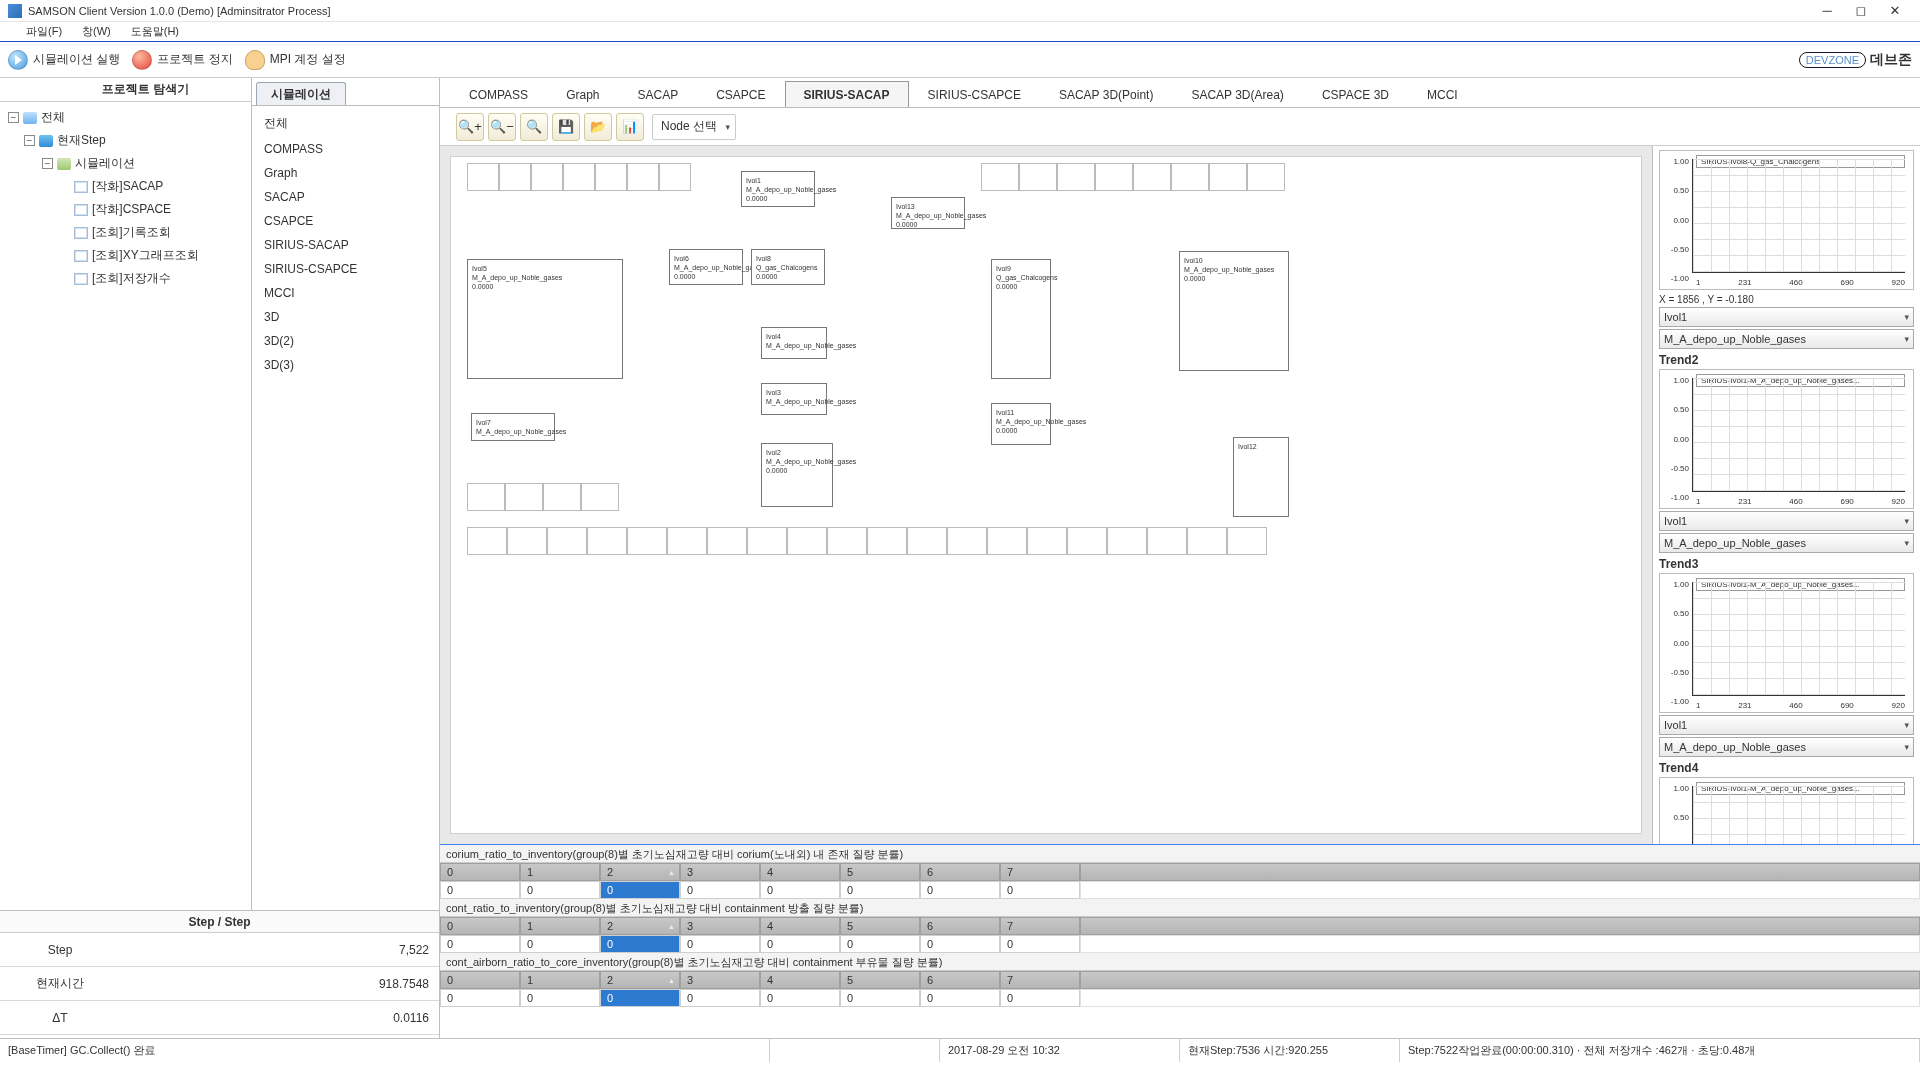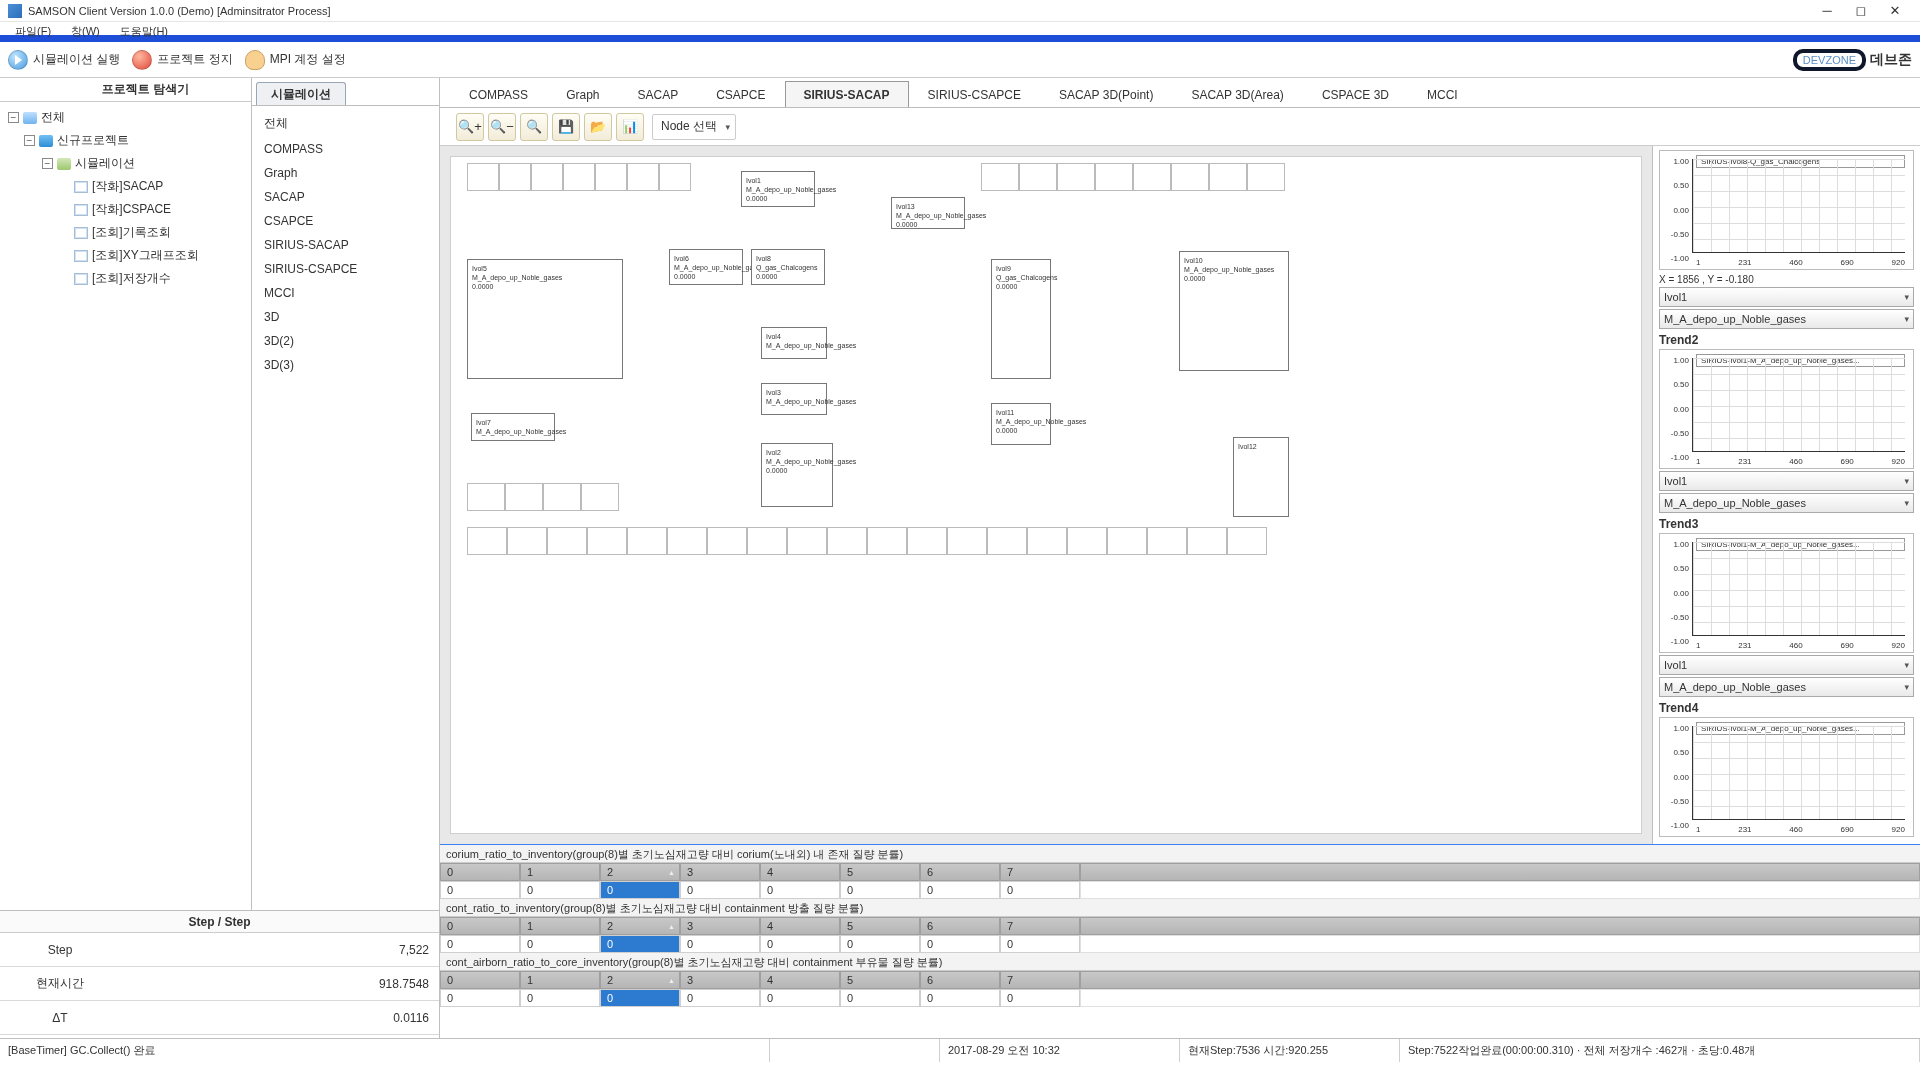--- a/index.html
+++ b/index.html
@@ -5,33 +5,33 @@
 * { margin: 0; padding: 0; box-sizing: border-box; font-family: "Malgun Gothic", "Segoe UI", sans-serif; }
 body { width: 1920px; height: 1080px; background: #fff; overflow: hidden; font-size: 11px; color: #333; }
 
 
 .titlebar { height: 22px; background: #fff; border-bottom: 1px solid #e5e5e5; display: flex; align-items: center; padding: 0 8px; }
 .titlebar .app-icon { width: 14px; height: 14px; background: linear-gradient(135deg,#4a90d9,#2d6eb8); margin-right: 6px; }
 .titlebar .title-text { flex: 1; }
 .titlebar .win-btn { width: 34px; height: 22px; display: flex; align-items: center; justify-content: center; font-size: 13px; }
 
 
-.menubar { height: 20px; background: #fff; border-bottom: 7px solid #1d4ed8; display: flex; align-items: flex-start; padding-left: 5px; }
+.menubar { height: 20px; background: #fff; border-bottom: 1px solid #1d4ed8; display: flex; align-items: flex-end; padding-left: 16px; }
 .menubar .menu-item { padding: 2px 10px; cursor: default; }
 
 
 .toolbar-main { height: 36px; background: #fff; border-bottom: 1px solid #ccc; display: flex; align-items: center; padding: 0 8px; }
 .toolbar-main .tool { display: flex; align-items: center; margin-right: 12px; font-size: 12px; }
 .toolbar-main .icon-circ { width: 20px; height: 20px; border-radius: 50%; margin-right: 5px; border: 1px solid rgba(0,0,0,.15); }
 .toolbar-main .icon-play { background: radial-gradient(circle at 35% 30%, #bfe4ff, #4a9de0); position: relative; }
 .toolbar-main .icon-play::after { content:""; position:absolute; left:6px; top:4px; border-left:7px solid #fff; border-top:5px solid transparent; border-bottom:5px solid transparent;}
 .toolbar-main .icon-stop { background: radial-gradient(circle at 35% 30%, #ffb7a0, #e04a3a); }
 .toolbar-main .icon-person { width: 20px; height: 20px; background:#f8d191; border-radius:50% 50% 40% 40%; margin-right:5px; border:1px solid #caa160;}
 .logo-right { margin-left: auto; display:flex; align-items:center; gap:4px; font-size:14px; font-weight:bold;}
-.logo-right .devzone { font-size:11px; color:#5b8fc7; border:4px solid #0f172a; border-radius:10px; padding:1px 6px; font-weight:normal;}
+.logo-right .devzone { font-size:11px; color:#5b8fc7; border:1px solid #0f172a; border-radius:10px; padding:1px 6px; font-weight:normal;}
 
 
 .main-row { display: flex; height: 960px; }
 
 
 .sidebar-left { width: 252px; border-right: 1px solid #bfbfbf; display: flex; flex-direction: column; }
 .panel-header { height: 24px; background: #fff; border-bottom: 1px solid #ccc; display: flex; align-items: center; justify-content: center; font-size: 12px; font-weight: bold; padding-left: 40px; }
 .tree { padding: 4px 2px; font-size: 12px; overflow: auto; flex:1;}
 .tree .node { padding: 3px 6px; display: flex; align-items: center; white-space: nowrap; }
 .tree .indent1 { padding-left: 22px; }
@@ -70,21 +70,21 @@
 .diagram-canvas{ background:#fff; width:100%; height:100%; border:1px solid #cfcfcf; position:relative;
   background-image: radial-gradient(#e2e2e2 0.6px, transparent 0.6px); background-size:8px 8px;}
 .dbox{ position:absolute; border:1px solid #777; background:#fff; padding:4px; font-size:7px; line-height:9px;}
 .dbox .n{font-size:7px;}
 .row-cells{position:absolute; display:flex;}
 .row-cells .c{border:1px solid #bbb; background:#fff; height:28px;}
 
 
 .trend-panel{ width:268px; border-left:1px solid #bfbfbf; background:#fff; padding:4px 6px; overflow:hidden; font-size:11px;}
 .mini-chart-box{ margin-bottom:2px;}
-.mini-chart{ height:120px; border:1px solid #bbb; background:#fff; position:relative; display:flex;}
+.mini-chart{ height:140px; border:1px solid #bbb; background:#fff; position:relative; display:flex;}
 .mini-chart .yax{ width:32px; display:flex; flex-direction:column; justify-content:space-between; font-size:8px; text-align:right; padding:6px 3px;}
 .mini-chart .plot{ flex:1; margin:8px 8px 16px 0; border-left:1px solid #333; border-bottom:1px solid #333;
   background-image:linear-gradient(#ddd 1px,transparent 1px),linear-gradient(90deg,#ddd 1px,transparent 1px);
   background-size:18px 16px; position:relative;}
 .mini-chart .xax{ position:absolute; bottom:2px; left:36px; right:8px; display:flex; justify-content:space-between; font-size:8px;}
 .mini-chart .leg{ position:absolute; top:4px; left:36px; right:8px; border:1px solid #999; background:#fff; font-size:8px; padding:1px 4px; white-space:nowrap; overflow:hidden;}
 .coord-line{font-size:10px; padding:2px 0;}
 .sel-drop{ width:100%; height:20px; border:1px solid #a9a9a9; background:linear-gradient(#fff,#e9e9e9); font-size:11px; padding:0 4px; display:flex; align-items:center; justify-content:space-between; margin-bottom:2px;}
 .sel-drop::after{content:"▾"; font-size:9px; color:#555;}
 .trend-h{font-size:12px; font-weight:bold; padding:2px 0;}
@@ -151,21 +151,21 @@
     <div class="panel-header">프로젝트 탐색기</div>
     <div class="tree">
       <div class="node">
           <span class="twist">−</span>
           <span class="ficon ic-world"></span>
           <span>전체</span>
         </div>
       <div class="node indent1">
           <span class="twist">−</span>
           <span class="ficon ic-folder"></span>
-          <span>신규프로젝트</span>
+          <span>현재Step</span>
         </div>
       <div class="node indent2">
           <span class="twist">−</span>
           <span class="ficon ic-sim"></span>
           <span>시뮬레이션</span>
         </div>
       <div class="node indent3">
           <span class="ficon ic-doc"></span>
           <span>[작화]SACAP</span>
         </div>

